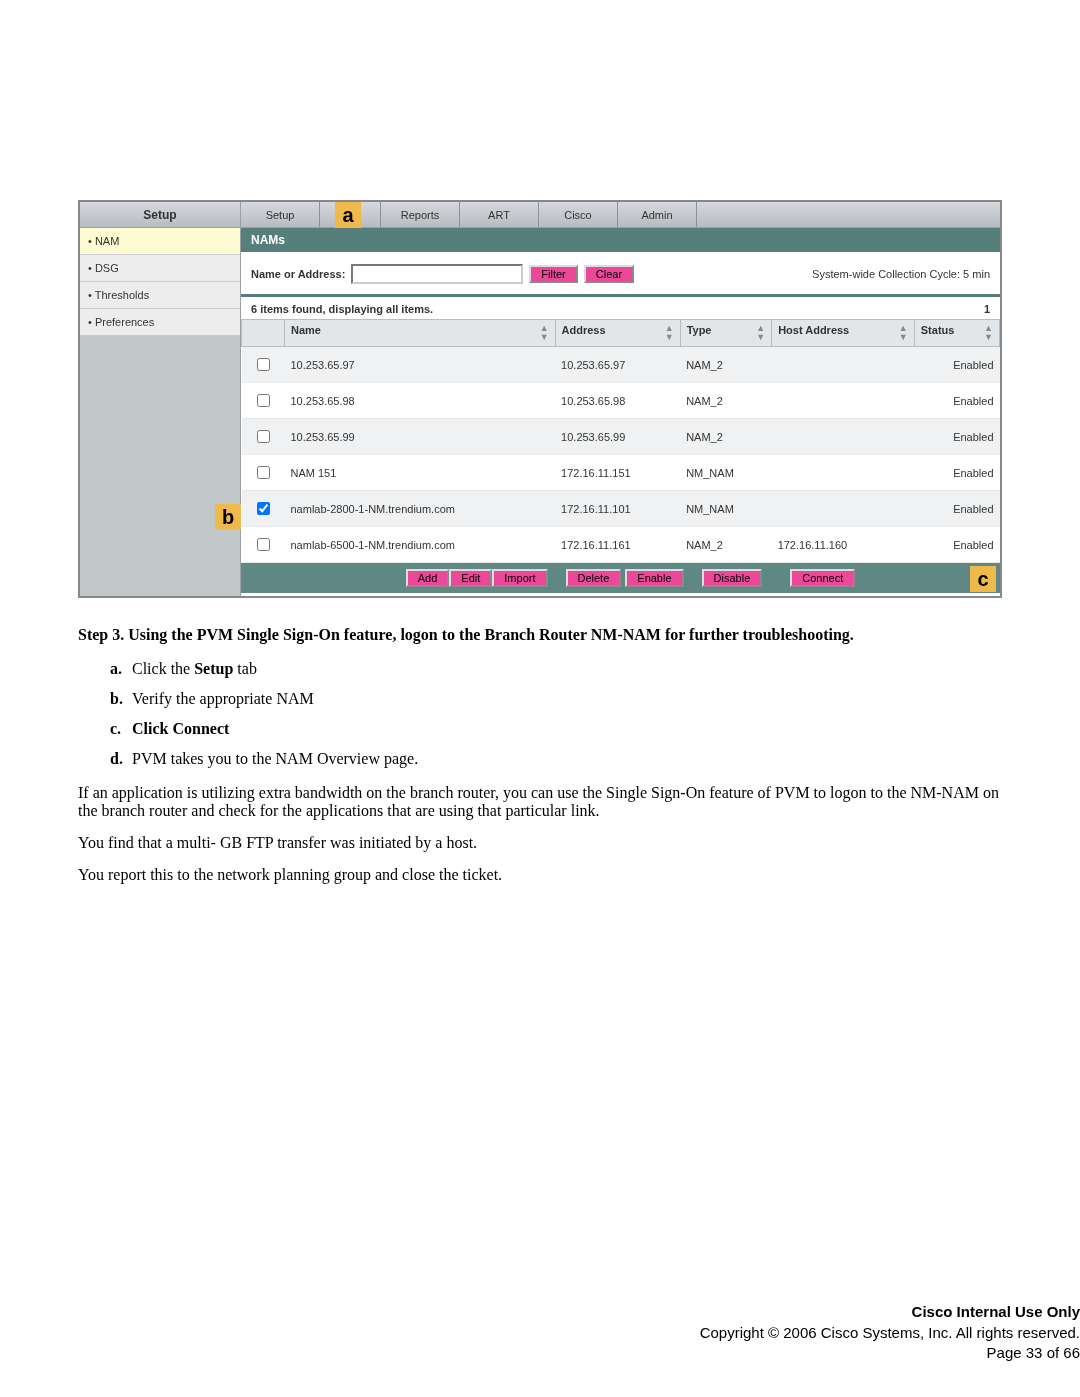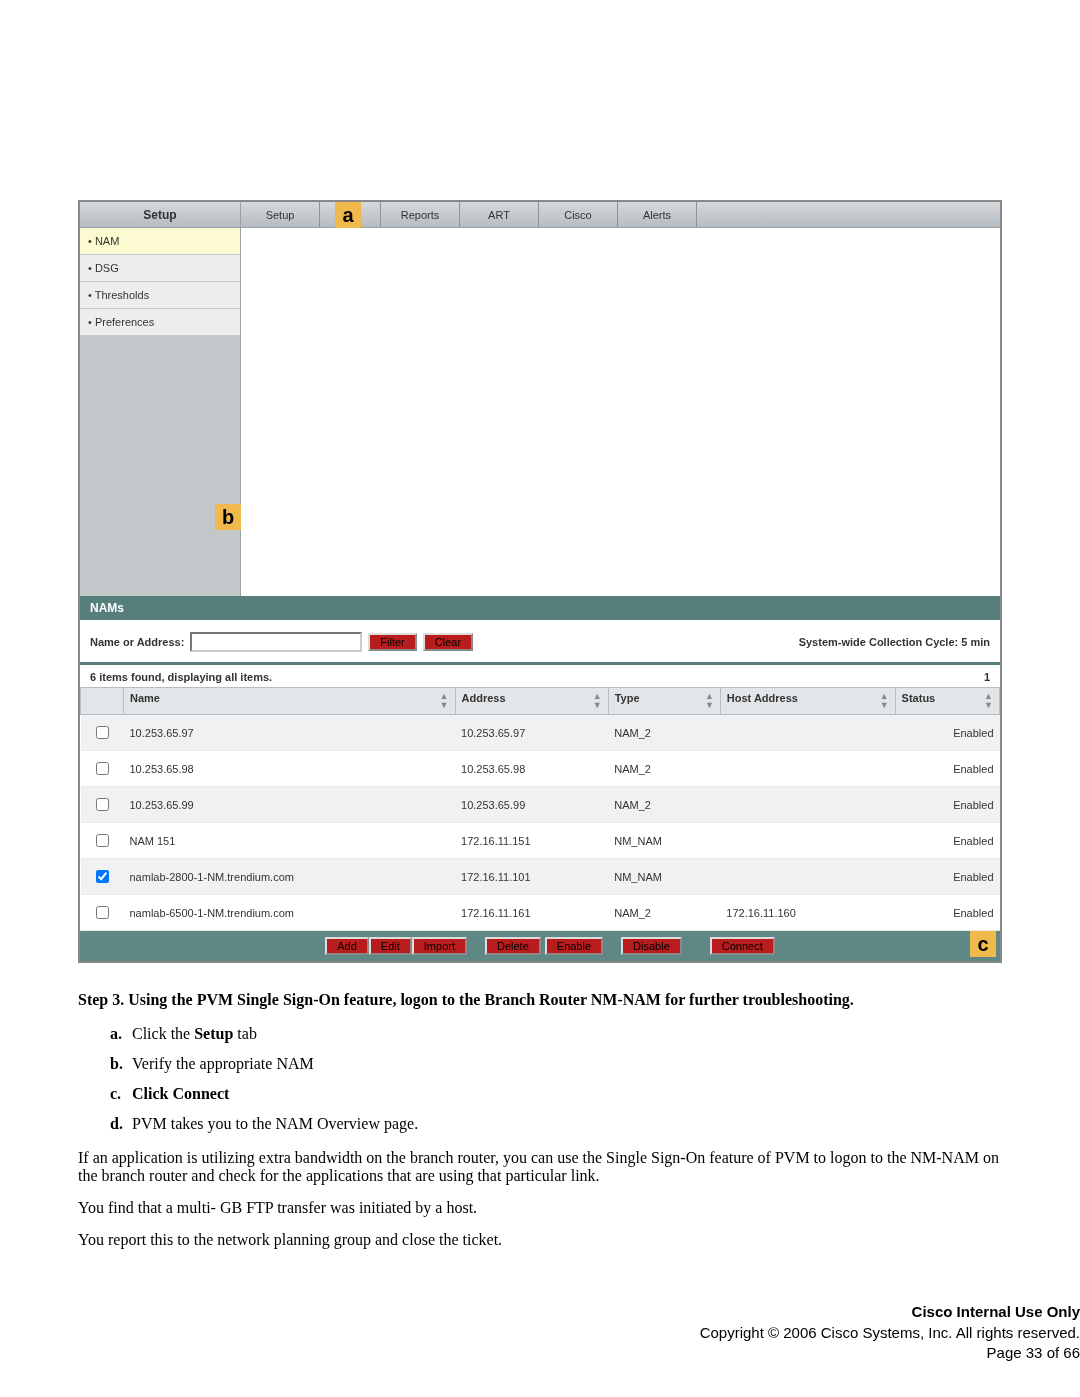--- a/index.html
+++ b/index.html
@@ -5,33 +5,33 @@
   body { margin:0; padding:0; font-family:"Times New Roman",serif; color:#000; background:#fff; }
   .page { width:1080px; min-height:1397px; margin:0 auto; box-sizing:border-box; padding:200px 78px 0 78px; position:relative; }
 
   
   .shot { border:2px solid #888; font-family:Verdana,Geneva,sans-serif; font-size:11px; color:#333; position:relative; }
   .shot-top { display:flex; height:26px; }
   .side-title { width:160px; background:linear-gradient(#d6d9dc,#b6bcc1); border-right:1px solid #9aa0a5; border-bottom:1px solid #9aa0a5; text-align:center; font-weight:bold; line-height:26px; font-size:12px; }
   .tabs { flex:1; background:linear-gradient(#d6d9dc,#b6bcc1); display:flex; border-bottom:1px solid #9aa0a5; }
   .tab { width:78px; text-align:center; line-height:26px; border-right:1px solid #8c9298; font-size:11px; }
   .tabs-rest { flex:1; }
-  .shot-body { display:flex;flex-direction:column; }
+  .shot-body { display:flex; }
   .sidebar { width:160px; border-right:1px solid #9aa0a5; }
   .side-item { padding:7px 8px; border-bottom:1px solid #c8ccd0; font-size:11px; }
   .side-item.sel { background:#fbfad0; }
   .side-item.norm { background:#ededed; }
   .side-fill { background:#c2c7ca; height:260px; }
   .main { flex:1; background:#fff; position:relative; }
   .main-title { background:#567f7c; color:#ffffff; font-weight:bold; padding:5px 10px; font-size:12px; }
   .filter-bar { display:flex; align-items:center; gap:6px; padding:12px 10px 10px 10px; border-bottom:3px solid #567f7c; background:#fff; }
   .filter-bar label { font-weight:bold; }
   .txt { width:168px; height:16px; border:2px inset #ccc; background:#fff; }
-  .btn { border:2px outset #ddd; background:#b91c1c; padding:1px 10px; font:11px Verdana,sans-serif; cursor:pointer; }
-  .cycle { margin-left:auto; font-weight:bold;padding-left:20px; }
+  .btn { border:2px outset #ddd; background:#ec4899; padding:1px 10px; font:11px Verdana,sans-serif; cursor:pointer; }
+  .cycle { margin-left:auto; font-weight:normal;padding-left:20px; }
   .count-row { display:flex; padding:6px 10px 4px 10px; font-weight:bold; font-size:11px; }
   .count-row .pg { margin-left:auto; }
   table.nams { width:100%; border-collapse:collapse; font-size:11px; }
   table.nams th { background:#e3e6e8; border:1px solid #b8bdc1; padding:4px 6px; text-align:left; font-weight:bold; font-size:11px; position:relative; }
   table.nams th .sort { float:right; color:#888; font-size:9px; line-height:9px; }
   table.nams td { padding:8px 6px; border-bottom:1px solid #e8e8e8; }
   tr.odd td { background:#f0f1f2; }
   tr.even td { background:#fff; }
   td.chk { width:26px; text-align:center; }
   td.status, th.status { text-align:right; padding-right:14px; }
@@ -61,21 +61,21 @@
     <div class="callout" style="left:255px; top:0;">a</div>
 
     <div class="shot-top">
       <div class="side-title">Setup</div>
       <div class="tabs">
         <div class="tab">Setup</div>
         <div class="tab" style="width:60px">or</div>
         <div class="tab">Reports</div>
         <div class="tab">ART</div>
         <div class="tab">Cisco</div>
-        <div class="tab">Alerts</div>
+        <div class="tab">Admin</div>
         <div class="tabs-rest"></div>
       </div>
     </div>
 
     <div class="shot-body">
       <div class="sidebar">
         <div class="side-item sel">• <span>NAM</span></div>
         <div class="side-item norm">• <span>DSG</span></div>
         <div class="side-item norm">• <span>Thresholds</span></div>
         <div class="side-item norm">• <span>Preferences</span></div>

